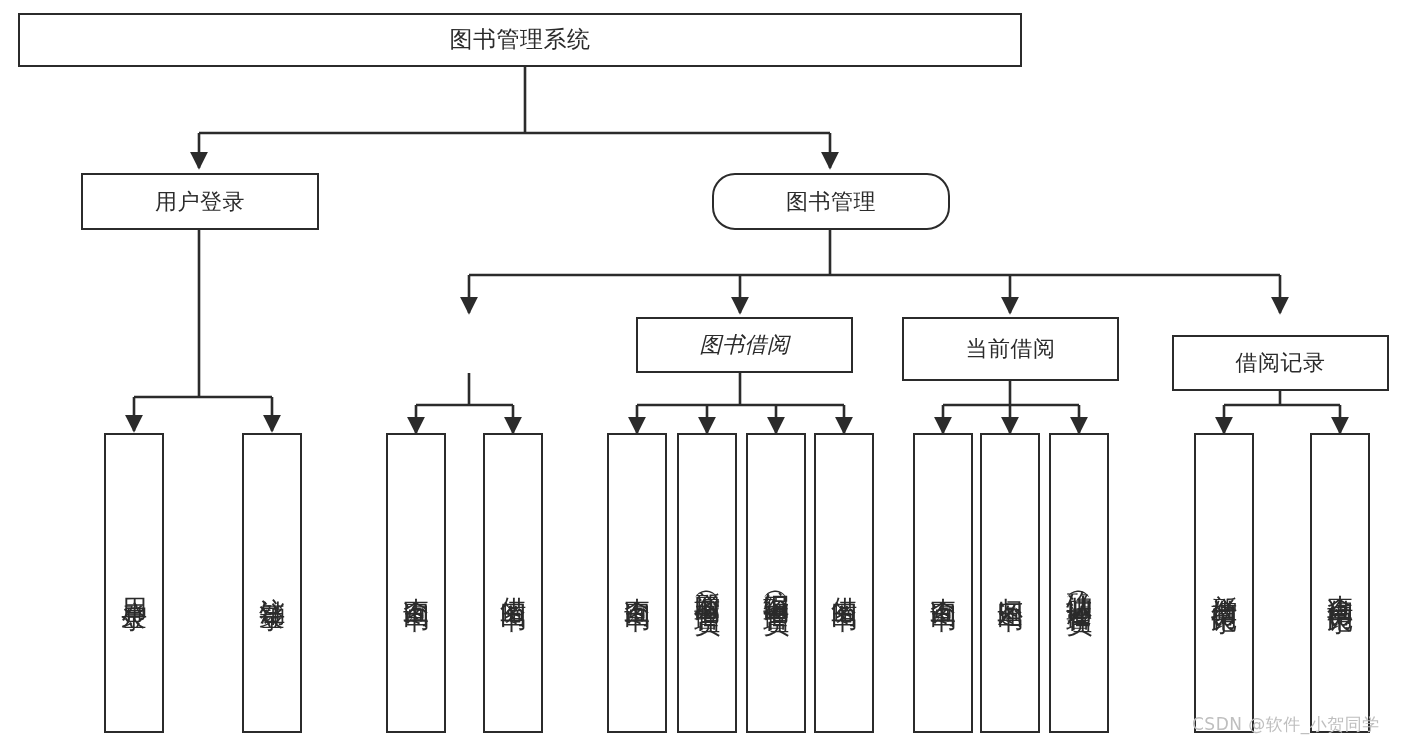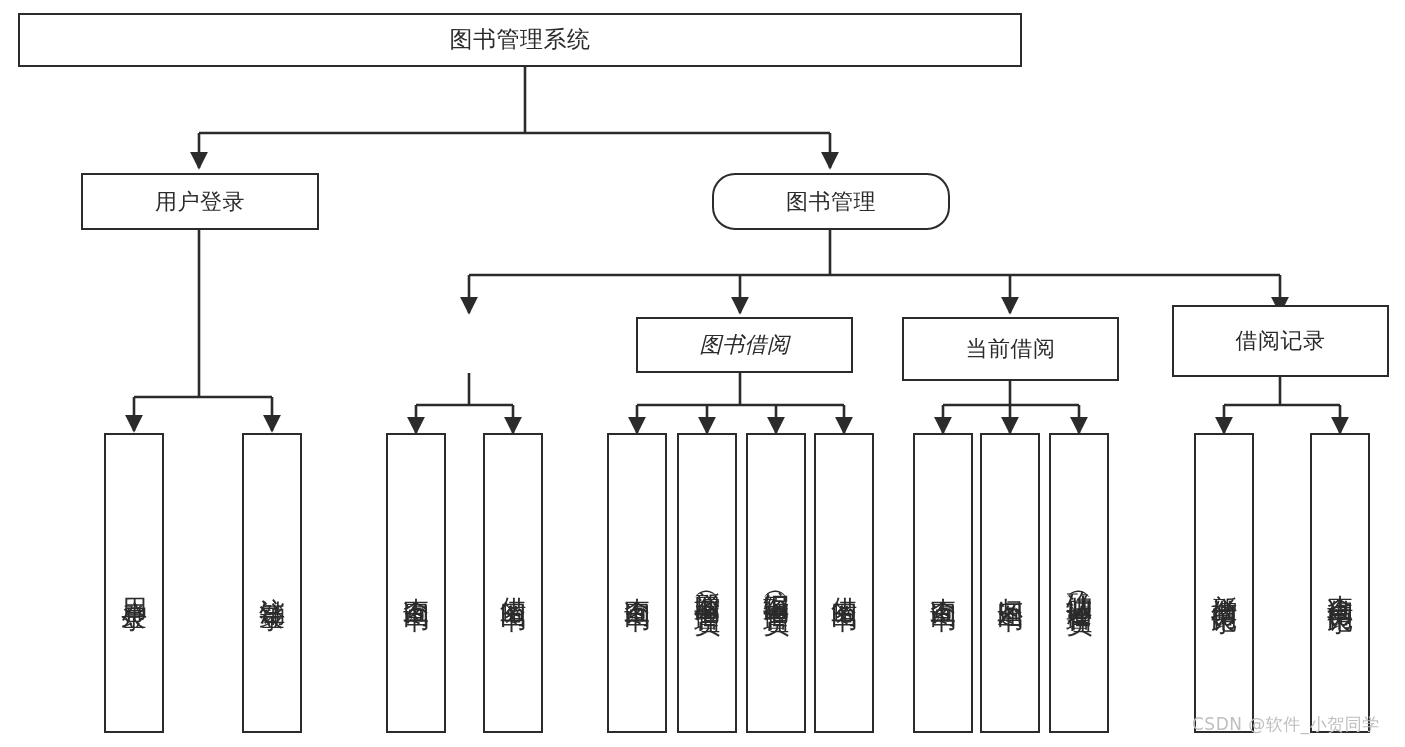--- a/index.html
+++ b/index.html
@@ -137,21 +137,21 @@
 
 
   <div class="node horiz" style="left:636px; top:317px; width:217px; height:56px;font-style:italic;">
     <span class="label">图书借阅</span>
   </div>
 
   <div class="node horiz" style="left:902px; top:317px; width:217px; height:64px;">
     <span class="label">当前借阅</span>
   </div>
 
-  <div class="node horiz" style="left:1172px; top:305px; width:217px; height:72px;">
+  <div class="node horiz" style="left:1172px; top:335px; width:217px; height:56px;">
     <span class="label">借阅记录</span>
   </div>
 
   <div class="node vert" style="left:104px; top:433px; width:60px; height:300px;">
     <span class="label">用户登录</span>
   </div>
 
   <div class="node vert" style="left:242px; top:433px; width:60px; height:300px;">
     <span class="label">注销登录</span>
   </div>

